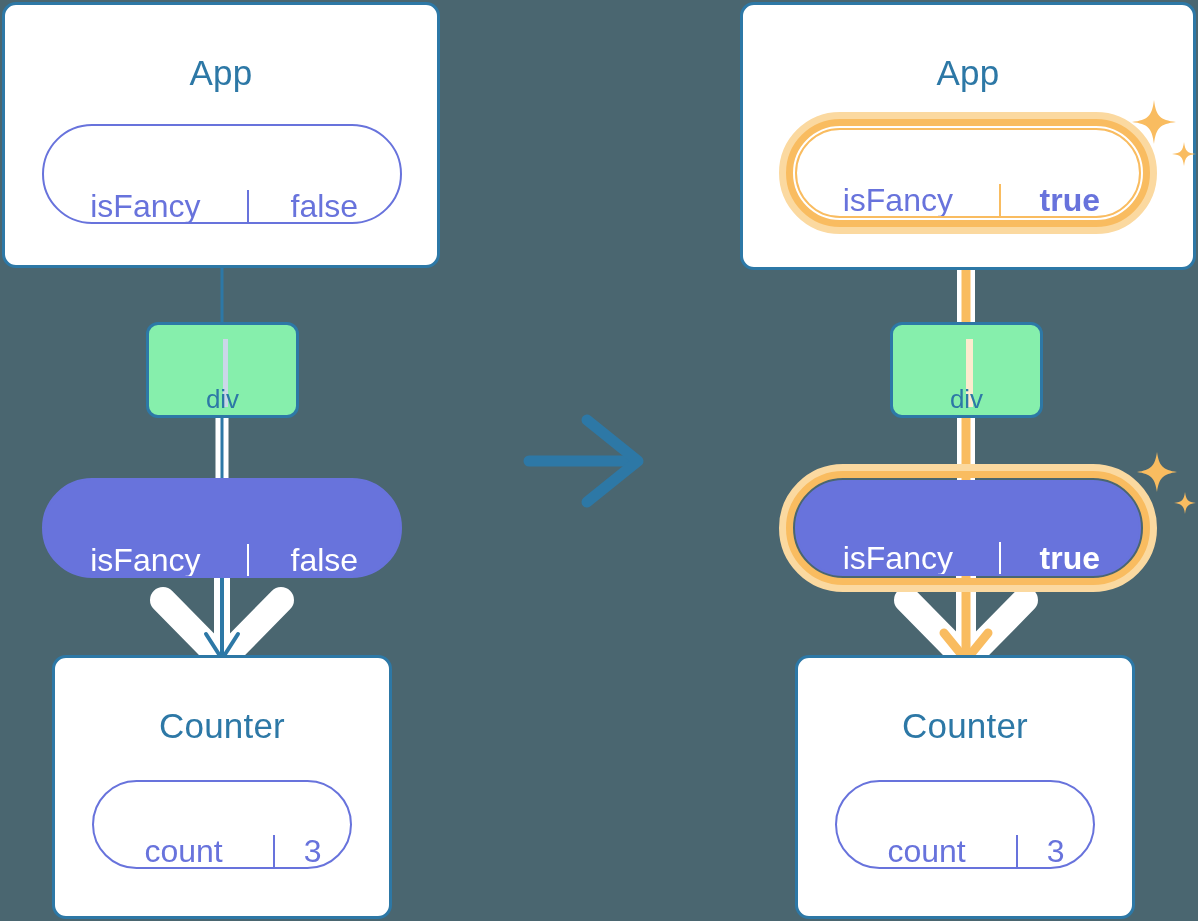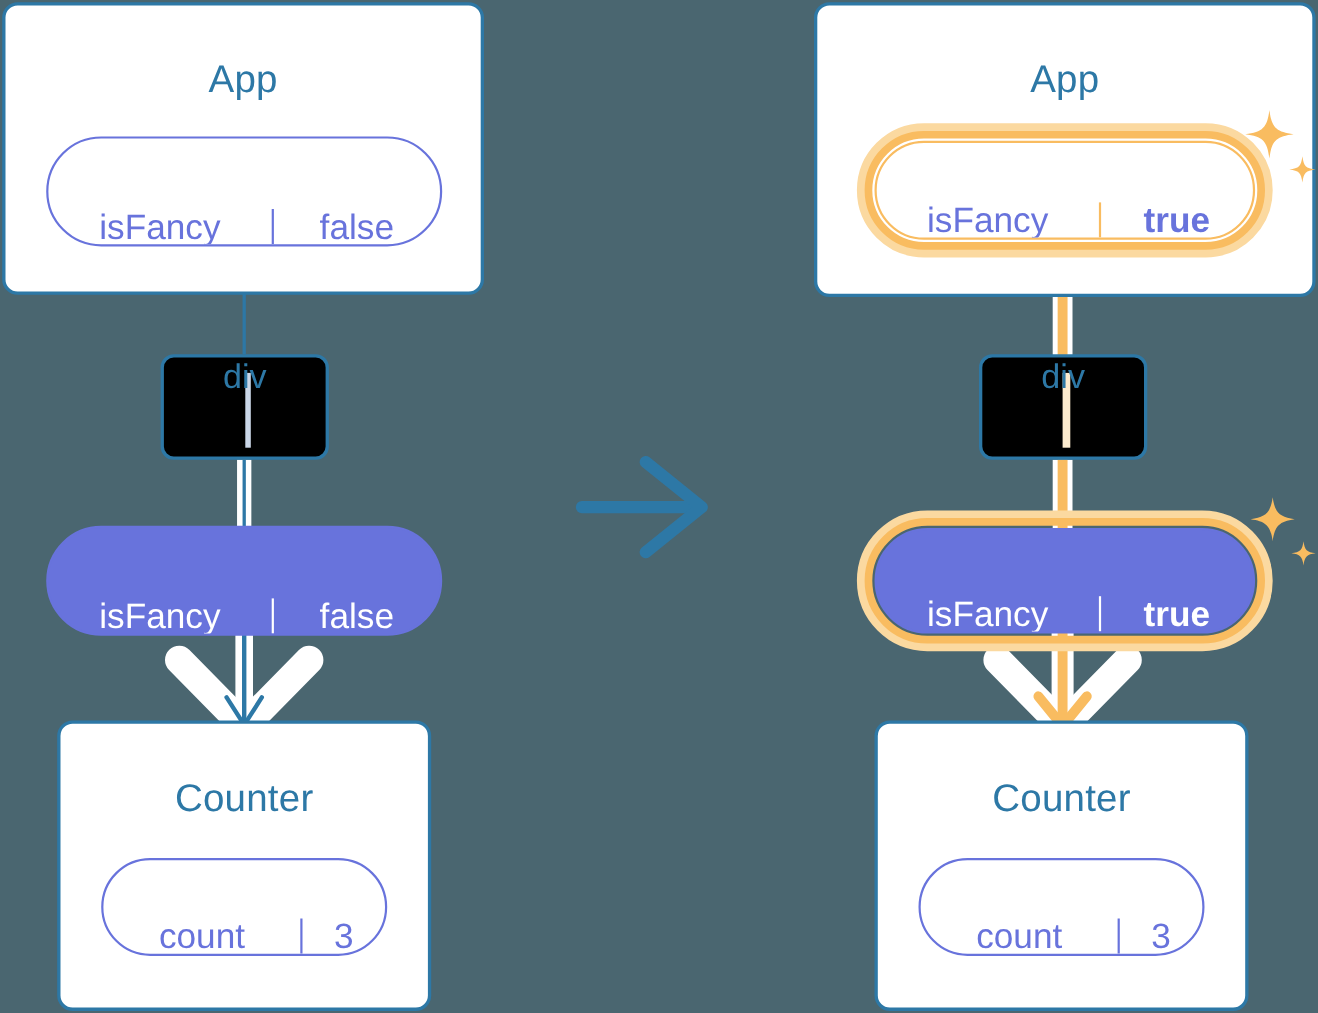--- a/index.html
+++ b/index.html
@@ -44,29 +44,29 @@
     text-align: center;
     color: #2D78A6;
     font-size: 35px;
     font-weight: 400;
     letter-spacing: 0.2px;
   }
 
   
   .dombox {
     position: absolute;
-    background: #000000;
+    background: #86efac;
     border: 3px solid #2D78A6;
     border-radius: 12px;
     box-sizing: border-box;
     display: flex;
-    align-items: flex-start;
+    align-items: flex-end;
     justify-content: center;
     color: #2D78A6;
-    font-size: 31px;
+    font-size: 26px;
   }
   .dombox span { position: relative; z-index: 3; }
 
   
   .pill {
     position: absolute;
     box-sizing: border-box;
     display: flex;
     align-items: flex-end;
     border-radius: 999px;

